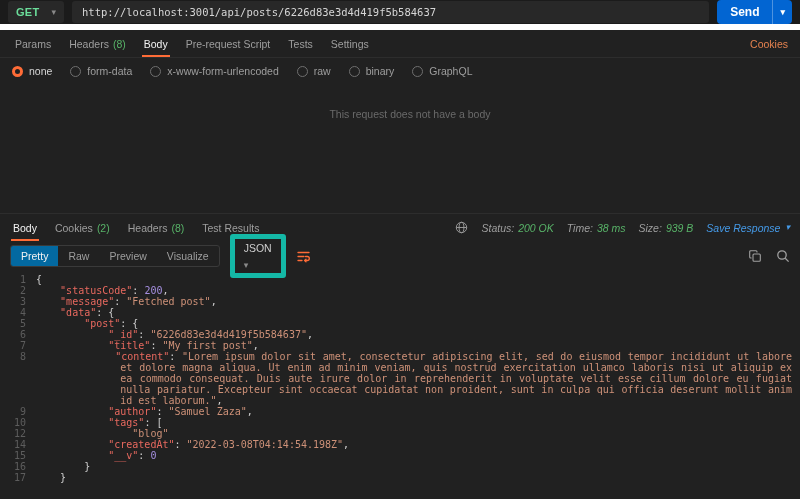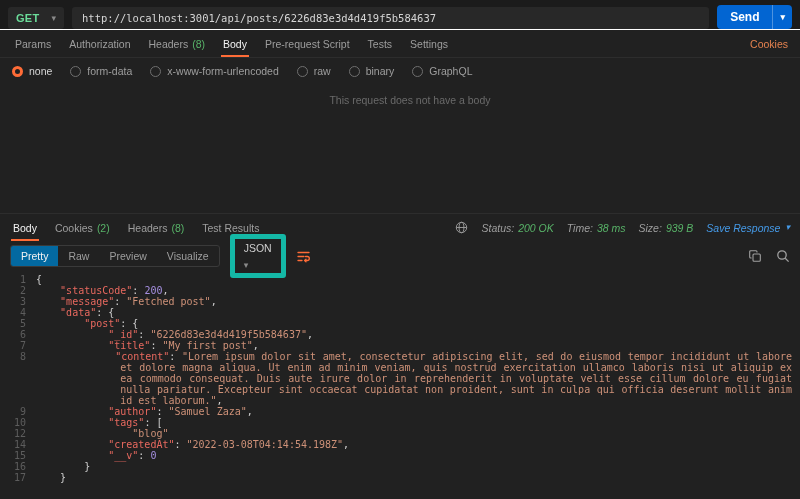--- a/index.html
+++ b/index.html
@@ -9,22 +9,22 @@
     font-family: "Liberation Sans", sans-serif;
     color: #d4d4d4;
     font-size: 11px;
   }
   .app { width: 800px; height: 499px; display: flex; flex-direction: column; background: #212121; }
 
   
   .request-pane { height: 213px; display: flex; flex-direction: column; }
 
   .topbar {
-    height: 30px; background: #1b1b1b; display: flex; align-items: flex-end;
-    padding: 0 8px; gap: 8px; border-bottom: 1px solid #ffffff; flex: none;
+    height: 30px; background: #1b1b1b; display: flex; align-items: center;
+    padding: 0 8px; gap: 8px; border-bottom: 6px solid #ffffff; flex: none;
   }
   .method-select {
     height: 22px; background: #282828; border-radius: 3px; display: flex;
     align-items: center; gap: 12px; padding: 0 8px; cursor: pointer; flex: none;
   }
   .method-label { color: #6bdd9a; font-weight: bold; font-size: 11px; letter-spacing: .3px; }
   .chev { color: #8a8a8a; font-size: 9px; line-height: 1; }
   .url-input {
     flex: 1; height: 22px; background: #282828; border-radius: 3px; display: flex;
     align-items: center; padding: 0 10px; overflow: hidden; white-space: nowrap;
@@ -53,21 +53,21 @@
   }
   .tab .count { color: #58b368; margin-left: 4px; }
   .cookies-link { color: #e5824f; font-size: 10.5px; cursor: pointer; padding: 0 6px; }
 
   .body-types { height: 26px; display: flex; align-items: center; gap: 18px; padding: 0 12px; flex: none; }
   .bt { display: flex; align-items: center; gap: 6px; color: #9e9e9e; font-size: 10.5px; cursor: pointer; }
   .radio { width: 11px; height: 11px; border-radius: 50%; border: 1px solid #6f6f6f; flex: none; }
   .bt.selected .radio { border: 3px solid #ff6c37; }
   .bt.selected { color: #d6d6d6; }
 
-  .empty-msg { text-align: center; color: #6a6a6a; font-size: 10.5px; margin-top: 10px; padding-left: 20px; }
+  .empty-msg { text-align: center; color: #6a6a6a; font-size: 10.5px; margin-top: 24px; padding-left: 20px; }
 
   
   .response-pane { flex: 1; display: flex; flex-direction: column; border-top: 1px solid #2d2d2d; min-height: 0; }
   .res-header {
     height: 27px; display: flex; align-items: center; justify-content: space-between;
     padding: 0 10px 0 4px; flex: none;
   }
   .res-meta { display: flex; align-items: center; gap: 13px; font-size: 10.5px; color: #9e9e9e; font-style: italic; }
   .meta-item { display: flex; align-items: center; gap: 4px; white-space: nowrap; }
   .meta-val { color: #58b368; }
@@ -120,23 +120,20 @@
         <span class="send-caret">
           <span class="chev">▾</span>
         </span>
       </div>
     </div>
 
     <div class="req-tabs-row">
       <div class="tabs" id="req-tabs">
           <div class="tab">
             <span>Params</span>
-          </div>
-          <div class="tab">
-            <span>Authorization</span>
           </div>
           <div class="tab">
             <span>Headers</span>
             <span class="count">(8)</span>
           </div>
           <div class="tab active">
             <span>Body</span>
           </div>
           <div class="tab">
             <span>Pre-request Script</span>

